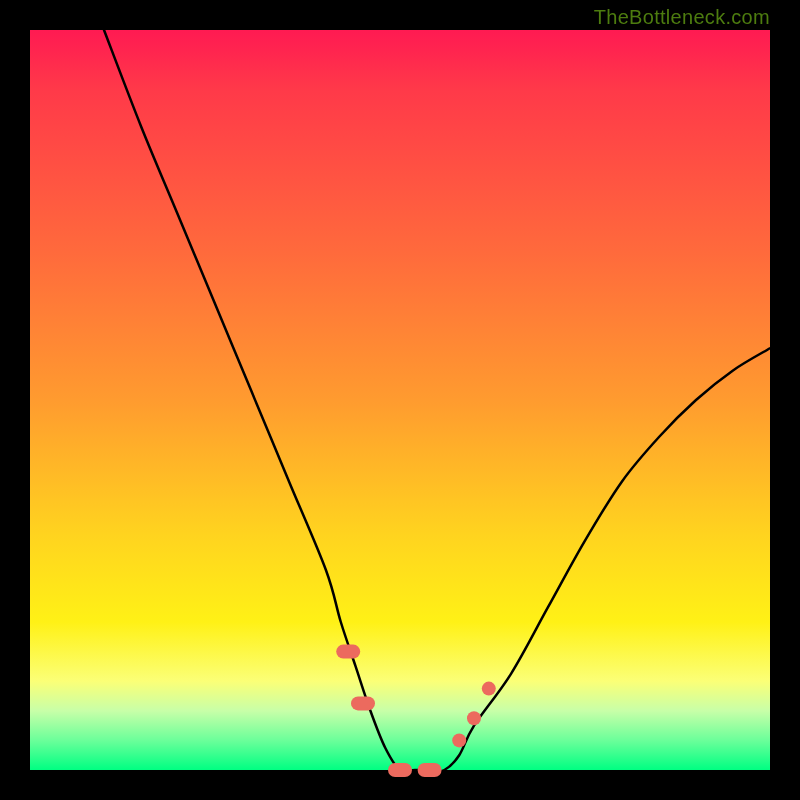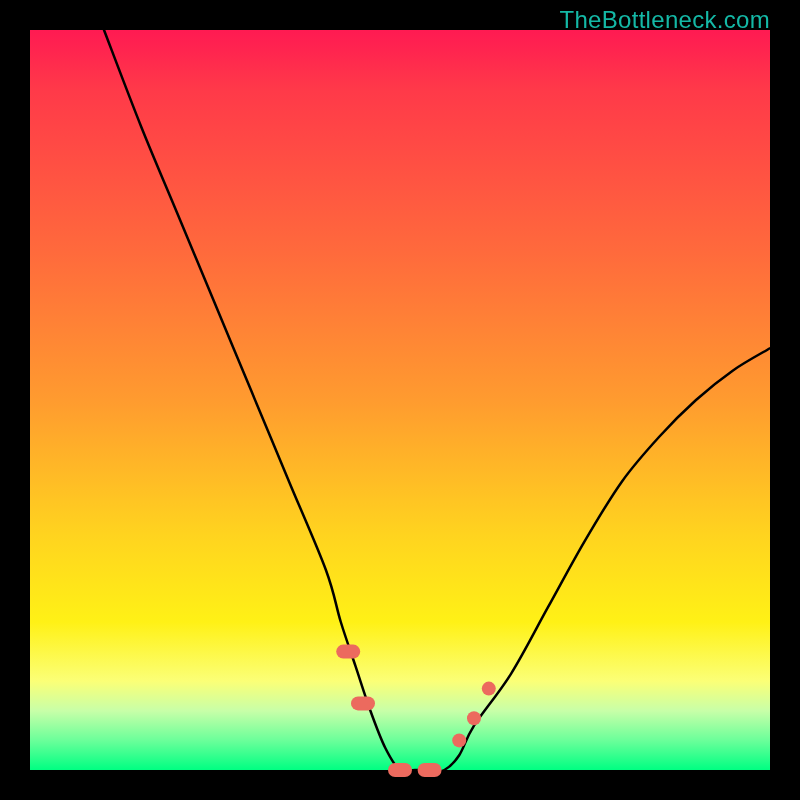--- a/index.html
+++ b/index.html
@@ -35,22 +35,22 @@
       #fbff77 88%,
       #c8ffa8 92%,
       #6bff9a 96%,
       #00ff82 100%
     );
   }
   .watermark {
     position: absolute;
     top: 6px;
     right: 30px;
-    color: #14b8a6;
-    font-size: 24px;
+    color: #4d7c0f;
+    font-size: 20px;
     letter-spacing: 0.3px;
     font-weight: 500;
   }
   svg.curve {
     position: absolute;
     left: 0;
     top: 0;
     width: 740px;
     height: 740px;
     overflow: visible;

